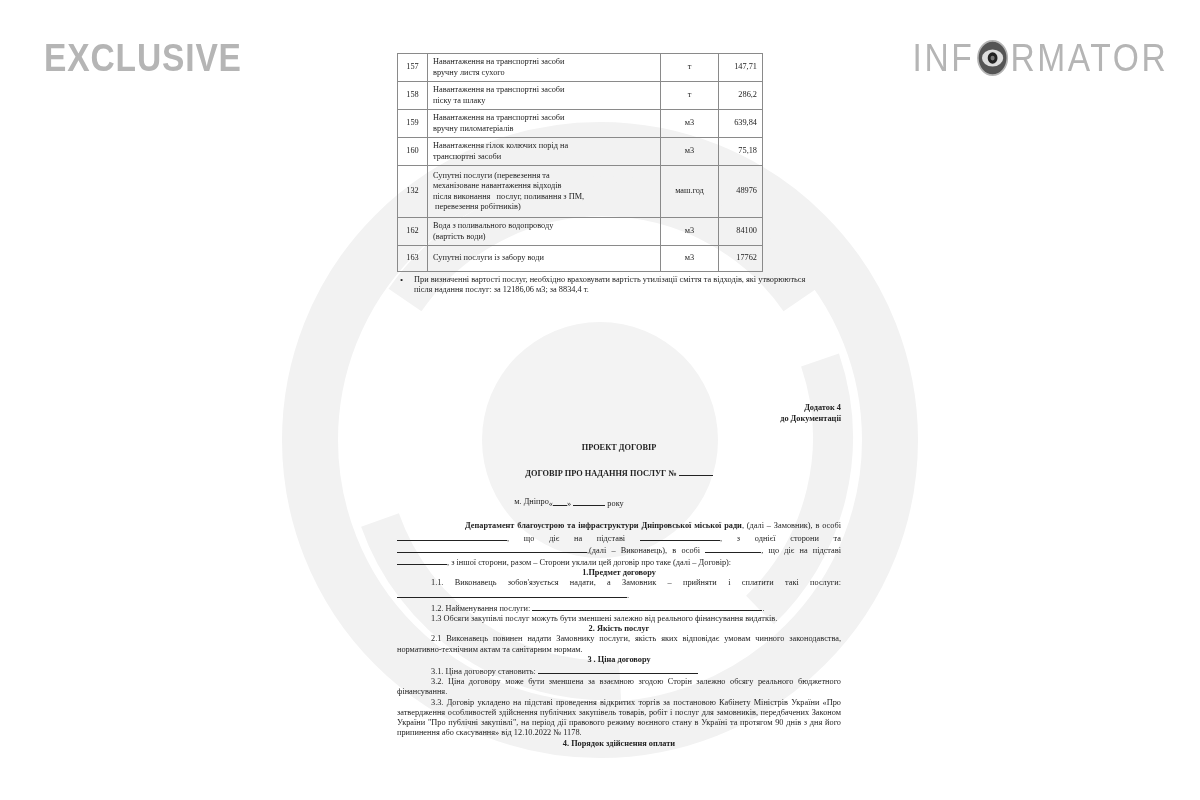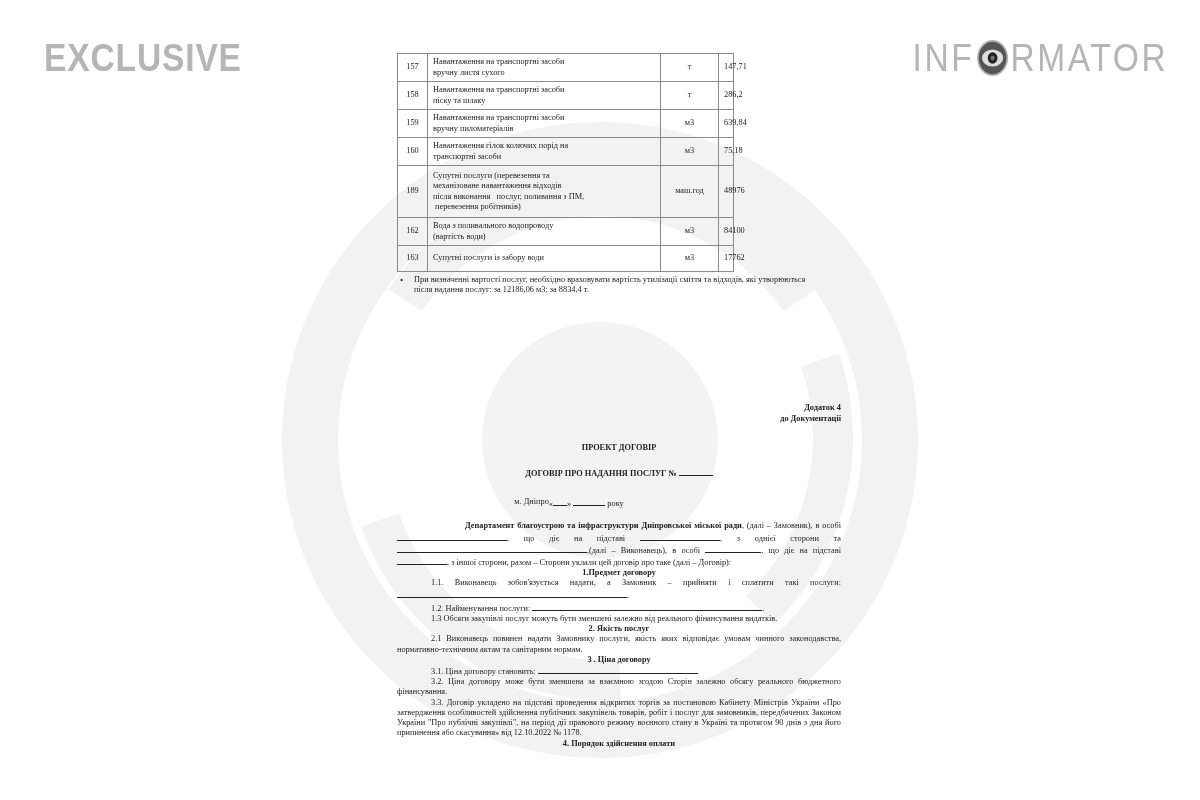--- a/index.html
+++ b/index.html
@@ -20,21 +20,21 @@
     position:absolute; right:32px; top:36px; z-index:2;
     font-family:"Liberation Sans", "DejaVu Sans", sans-serif;
     font-size:39px; letter-spacing:3px; color:#b5b5b5;
     display:flex; align-items:center;
     transform:scaleX(0.86); transform-origin:right top;
   }
   .brand-right .eye { display:inline-block; width:38px; height:38px; margin:0 2px; }
 
   .page { position:absolute; left:397px; top:53px; width:444px; z-index:1; font-size:8.3px; line-height:10.2px; }
 
-  table.items { border-collapse:collapse; width:337px; table-layout:fixed; }
+  table.items { border-collapse:collapse; width:366px; table-layout:fixed; }
   table.items td { border:1px solid #8a8a8a; padding:2px 5px; vertical-align:middle; }
   table.items td.num { width:19px; text-align:center; }
   table.items td.desc { width:222px; text-align:left; }
   table.items td.unit { width:47px; text-align:center; }
   table.items td.val { text-align:right; }
   .desc-line { display:block; white-space:pre; }
 
   .note { display:flex; margin-top:3px; padding-left:3px; }
   .note .bullet { width:14px; flex:none; font-size:9px; }
   .note .ntext { width:400px; }
@@ -111,21 +111,21 @@
       <tr style="height:28px">
         <td class="num">160</td>
         <td class="desc">
           <span class="desc-line">Навантаження гілок колючих порід на</span>
           <span class="desc-line">транспортні засоби</span>
         </td>
         <td class="unit">м3</td>
         <td class="val">75,18</td>
       </tr>
       <tr style="height:52px">
-        <td class="num">189</td>
+        <td class="num">132</td>
         <td class="desc">
           <span class="desc-line">Супутні послуги (перевезення та</span>
           <span class="desc-line">механізоване навантаження відходів</span>
           <span class="desc-line">після виконання   послуг, поливання з ПМ,</span>
           <span class="desc-line"> перевезення робітників)</span>
         </td>
         <td class="unit">маш.год</td>
         <td class="val">48976</td>
       </tr>
       <tr style="height:28px">

